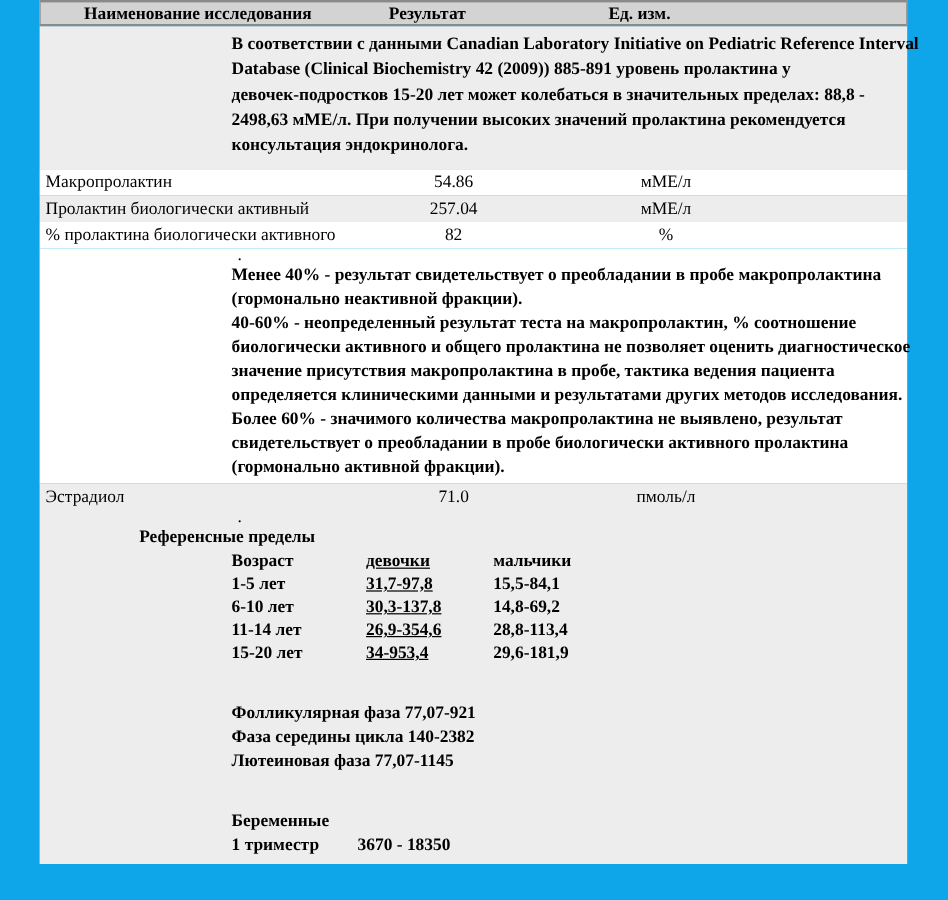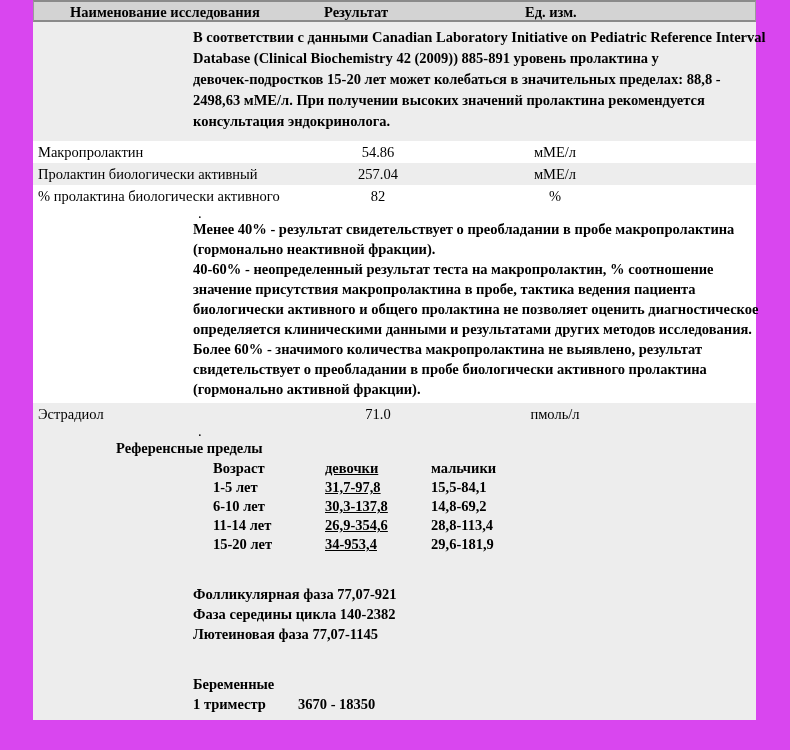--- a/index.html
+++ b/index.html
@@ -13,21 +13,21 @@
     height: 750px;
     font-family: "Liberation Serif", "DejaVu Serif", serif;
     color: #111111;
     overflow: hidden;
   }
 
   .page {
     position: relative;
     width: 790px;
     height: 750px;
-    background: #d946ef;
+    background: #0ea5e9;
   }
 
   
   .sheet {
     position: absolute;
     left: 33px;
     top: 0px;
     width: 723px;
   }
 
@@ -46,21 +46,21 @@
     position: absolute;
     top: 2px;
     font-weight: bold;
     font-size: 14.5px;
     line-height: 17px;
     white-space: nowrap;
     color: #000;
   }
   .h-name   { left: 36px; }
   .h-result { left: 290px; }
-  .h-unit   { left: 491px; }
+  .h-unit   { left: 473px; }
   .h-norm   { left: 565px; }
 
   
   .band {
     background: #ededed;
     position: relative;
   }
   .band-white {
     background: #ffffff;
     position: relative;
@@ -151,21 +151,20 @@
   }
   .ref-table {
     padding-left: 160px;
   }
   .ref-row {
     position: relative;
     height: 19px;
     font-weight: bold;
     font-size: 14.5px;
     color: #000;
-    margin-left: 20px;
   }
   .ref-row .rc {
     position: absolute;
     top: 0;
     line-height: 19px;
     white-space: nowrap;
   }
   .rc-age   { left: 0px; }
   .rc-girls { left: 112px; text-decoration: underline; }
   .rc-boys  { left: 218px; }
@@ -235,22 +234,22 @@
       <div class="c-name">% пролактина биологически активного</div>
       <div class="c-result">82</div>
       <div class="c-unit">%</div>
     </div>
 
     <div class="band-white interp">
       <div class="stray-dot">.</div>
       <div class="interp-line">Менее 40% - результат свидетельствует о преобладании в пробе макропролактина</div>
       <div class="interp-line">(гормонально неактивной фракции).</div>
       <div class="interp-line">40-60% - неопределенный результат теста на макропролактин, % соотношение</div>
+      <div class="interp-line">биологически активного и общего пролактина не позволяет оценить диагностическое</div>
       <div class="interp-line">значение присутствия макропролактина в пробе, тактика ведения пациента</div>
-      <div class="interp-line">биологически активного и общего пролактина не позволяет оценить диагностическое</div>
       <div class="interp-line">определяется клиническими данными и результатами других методов исследования.</div>
       <div class="interp-line">Более 60% - значимого количества макропролактина не выявлено, результат</div>
       <div class="interp-line">свидетельствует о преобладании в пробе биологически активного пролактина</div>
       <div class="interp-line">(гормонально активной фракции).</div>
     </div>
 
     <div class="band">
 
       <div class="row">
         <div class="c-name">Эстрадиол</div>

